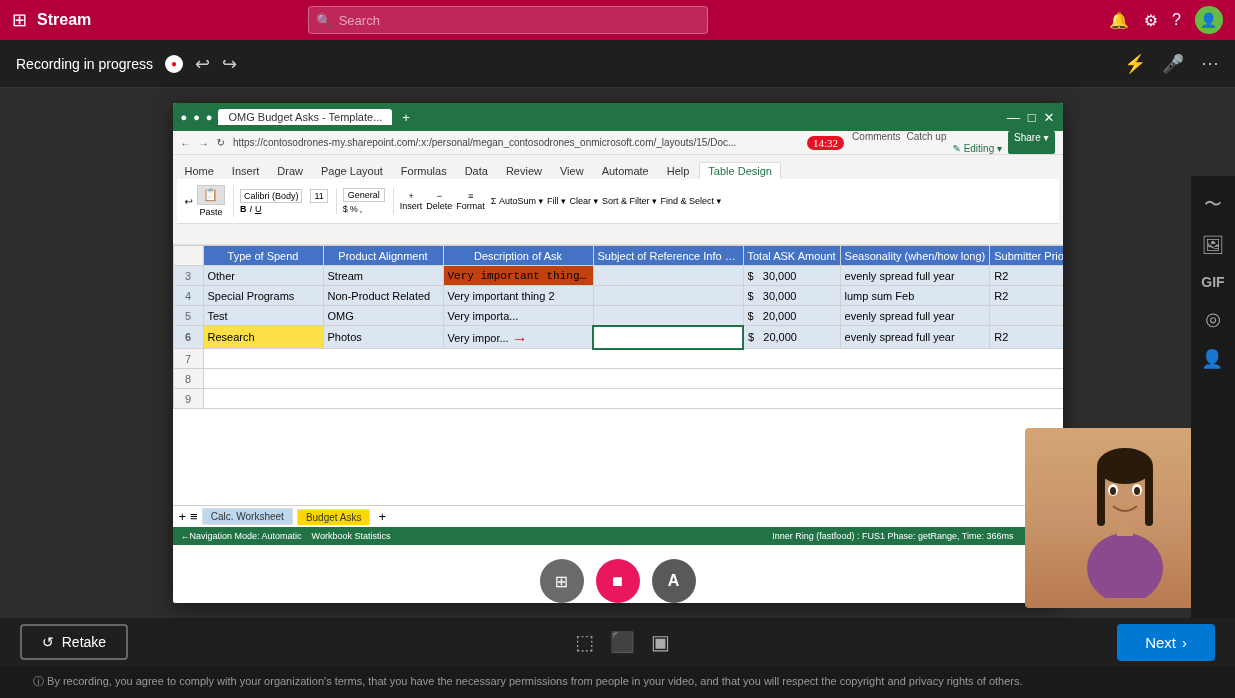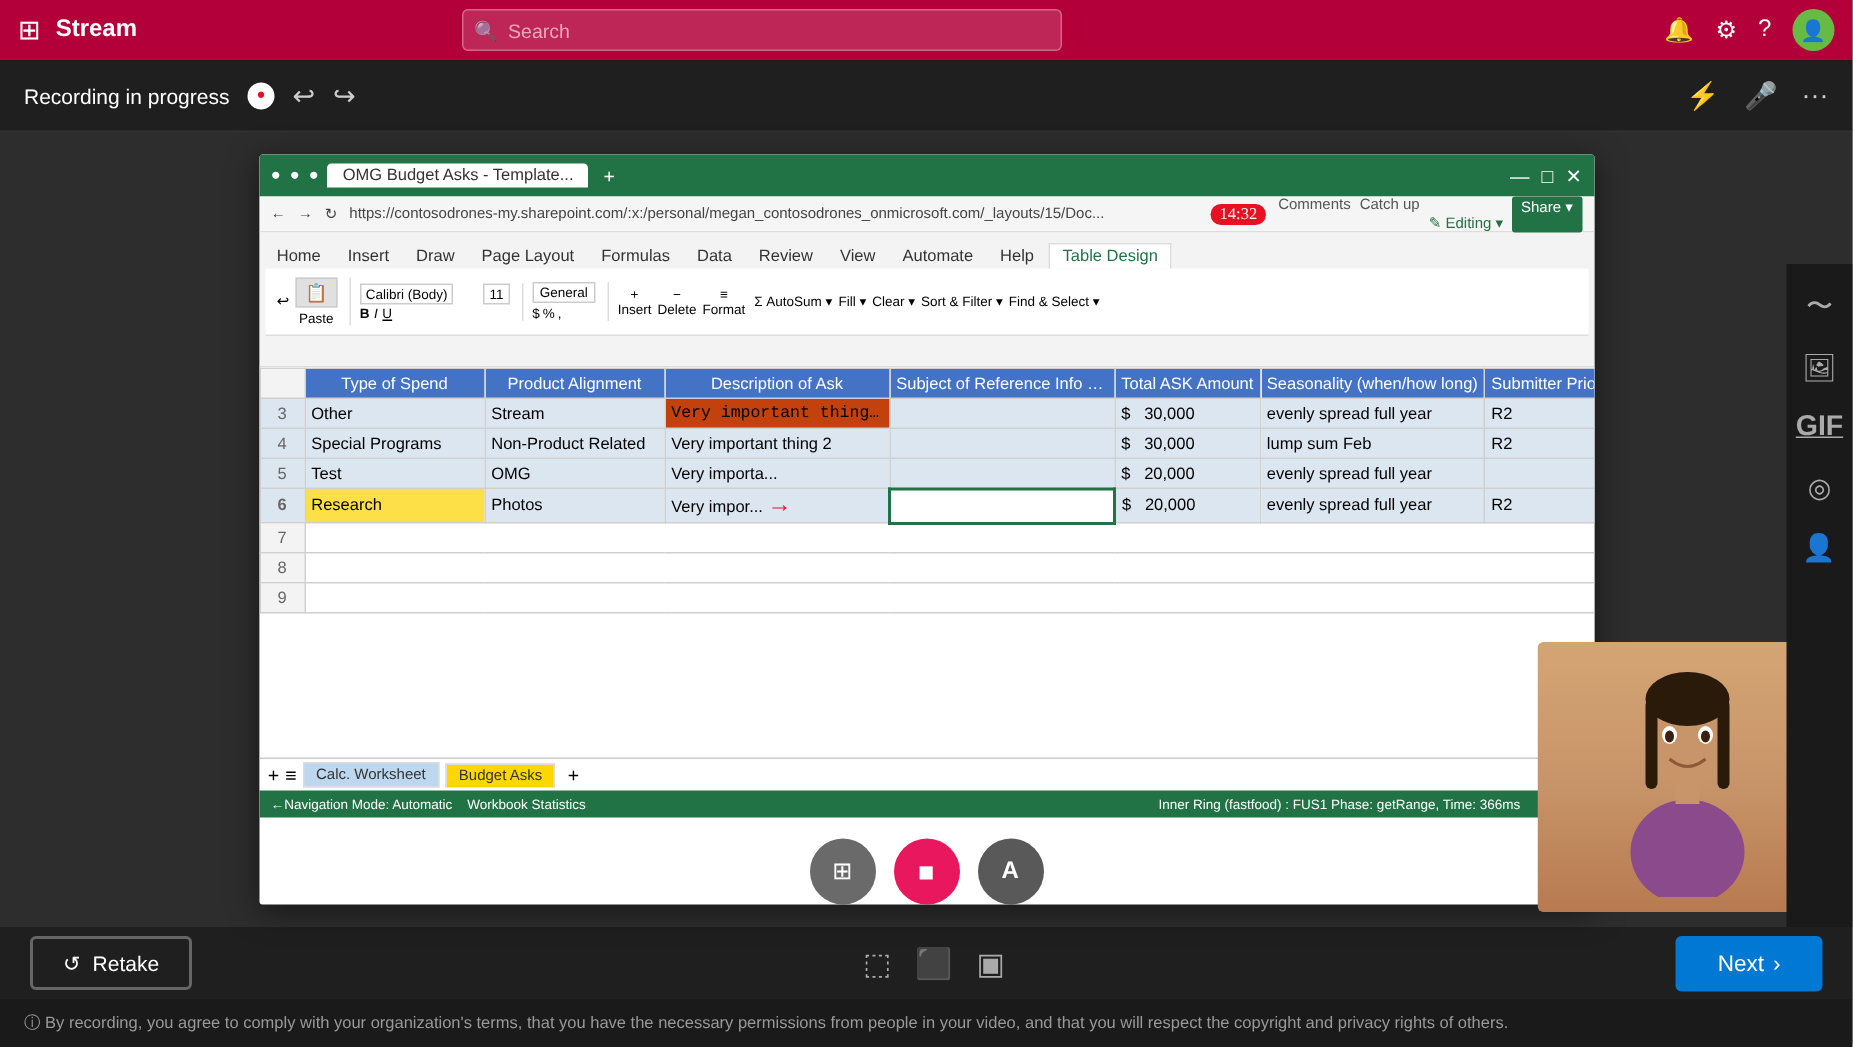--- a/index.html
+++ b/index.html
@@ -296,21 +296,21 @@
       align-items: center;
       gap: 6px;
     }
     
     .footer-bar {
       width: 100%;
       height: 30px;
       background: #1a1a1a;
       display: flex;
       align-items: center;
-      padding: 0 16px;
+      padding: 0 33px;
       font-size: 11px;
       color: #999;
     }
   </style>
 </head>
 <body>
 
 <div class="top-bar">
   <span class="top-bar-grid-icon">⊞</span>
   <span class="top-bar-title">Stream</span>
@@ -391,21 +391,21 @@
         <div style="display:flex;align-items:center;gap:4px;border-right:1px solid #ddd;padding-right:8px;">
           <span>↩</span>
           <div style="display:flex;flex-direction:column;align-items:center;gap:2px;">
             <div style="width:28px;height:20px;background:#e0e0e0;border:1px solid #ccc;display:flex;align-items:center;justify-content:center;">
               <span style="font-size:12px;">📋</span>
             </div>
             <span style="font-size:9px;">Paste</span>
           </div>
         </div>
         <div style="display:flex;flex-direction:column;gap:1px;font-size:9px;border-right:1px solid #ddd;padding-right:8px;">
-          <div style="display:flex;gap:20px;align-items:center;">
+          <div style="display:flex;gap:8px;align-items:center;">
             <span style="border:1px solid #ccc;padding:1px 3px;">Calibri (Body)</span>
             <span style="border:1px solid #ccc;padding:1px 3px;">11</span>
           </div>
           <div style="display:flex;gap:3px;align-items:center;">
             <span style="font-weight:bold;">B</span>
             <span style="font-style:italic;">I</span>
             <span style="text-decoration:underline;">U</span>
           </div>
         </div>
         <div style="font-size:9px;border-right:1px solid #ddd;padding-right:8px;">
@@ -554,21 +554,21 @@
         <ellipse cx="72" cy="53" rx="3" ry="4" fill="#3a2010"></ellipse>
 
         <path d="M 48 68 Q 60 78 72 68" stroke="#8b5a3a" stroke-width="2" fill="none"></path>
       </svg>
     </div>
   </div>
 
   <div class="right-panel">
     <span class="right-panel-icon">〜</span>
     <span class="right-panel-icon">🖼</span>
-    <span class="right-panel-icon" style="font-size:19px;font-weight:bold;text-decoration:underline;">GIF</span>
+    <span class="right-panel-icon" style="font-size:14px;font-weight:bold;">GIF</span>
     <span class="right-panel-icon">◎</span>
     <span class="right-panel-icon">👤</span>
   </div>
 </div>
 
 <div class="bottom-bar">
   <button class="retake-btn">
     <span>↺</span>
     <span>Retake</span>
   </button>

